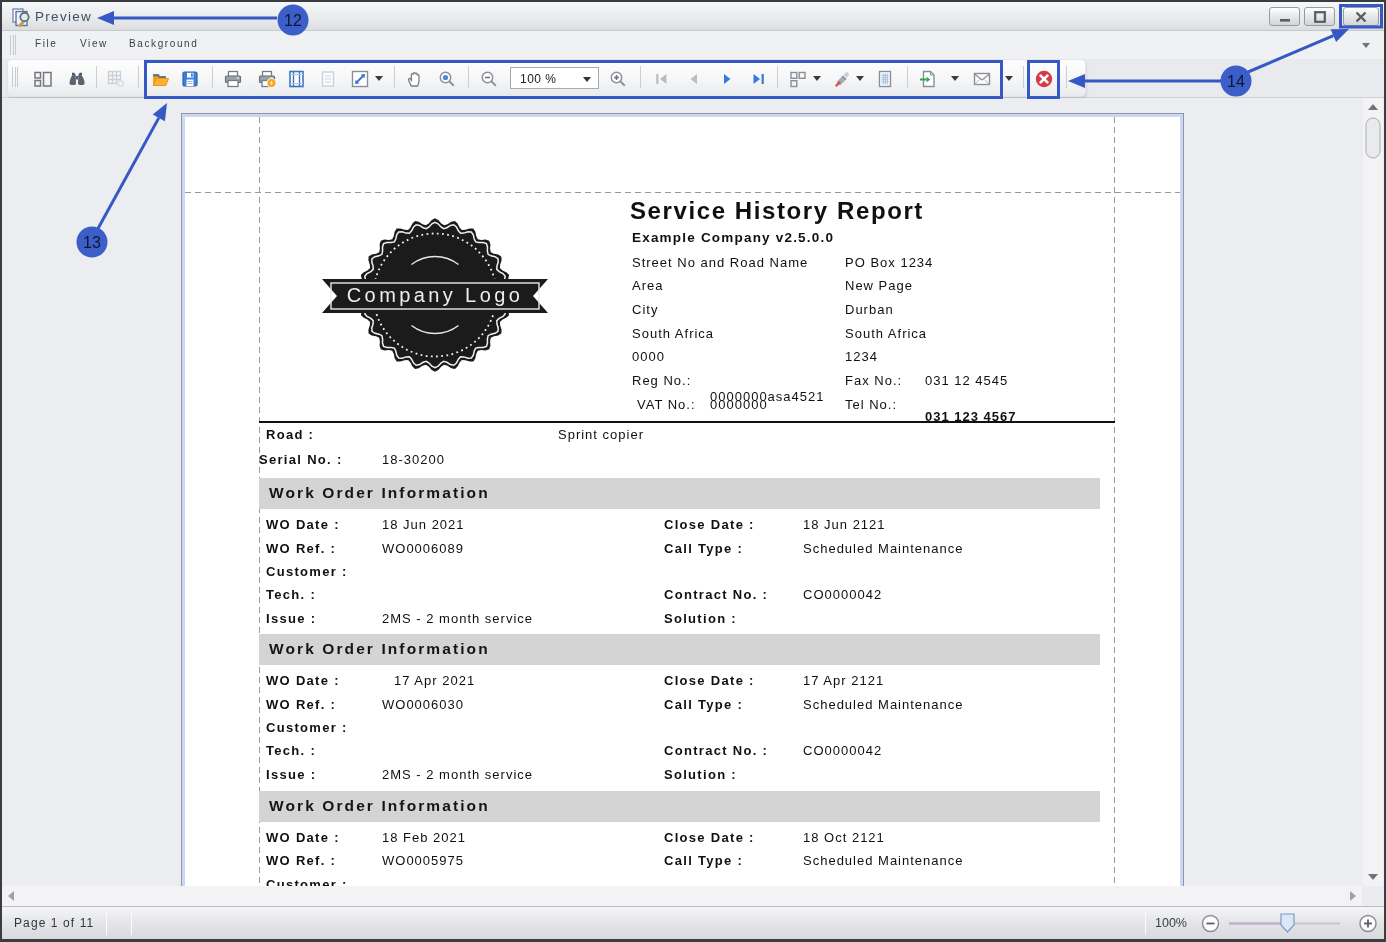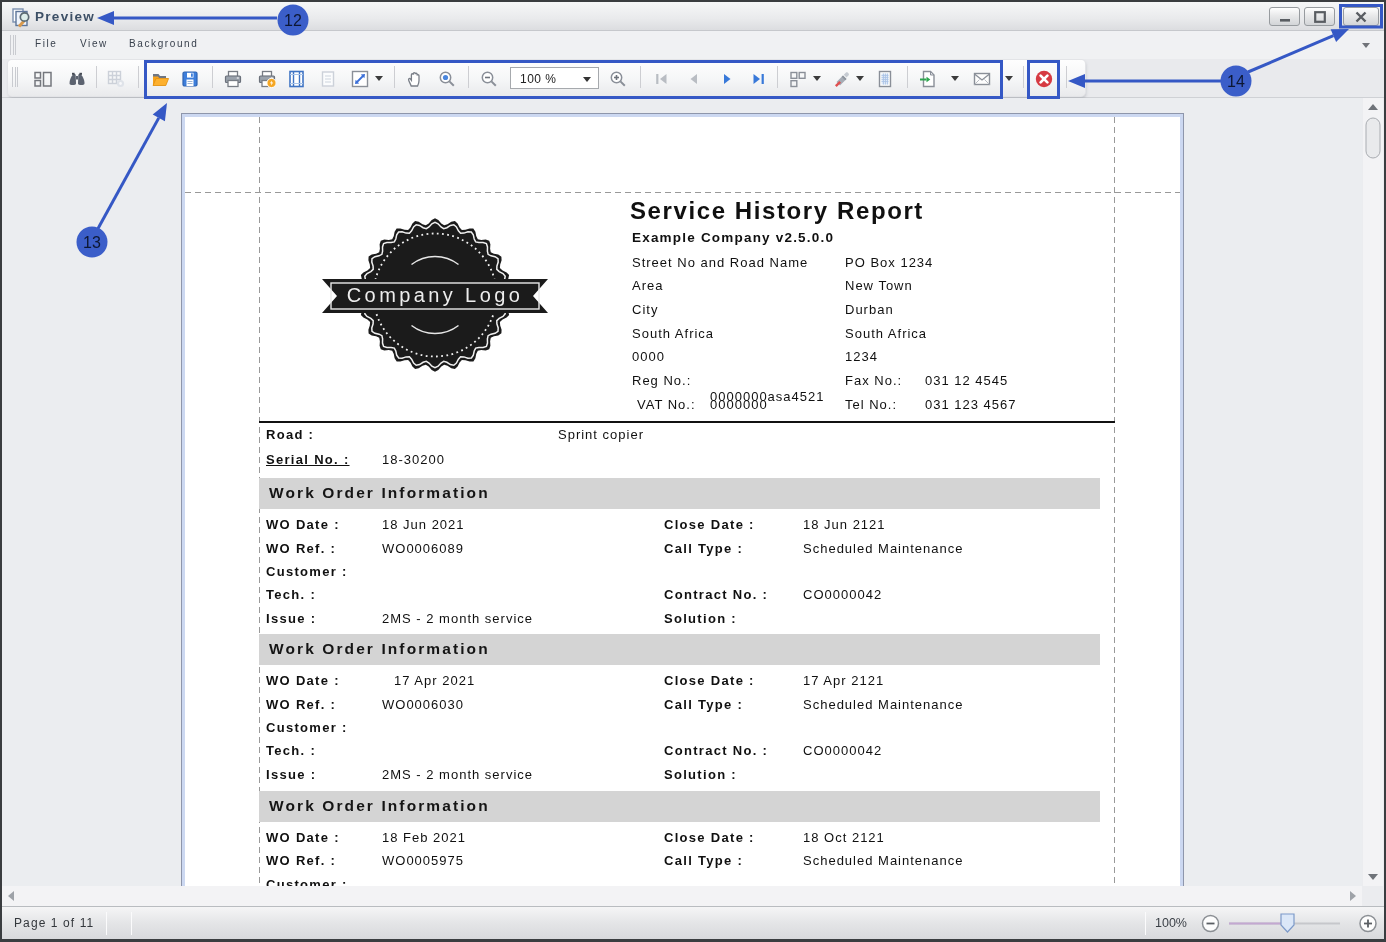--- a/index.html
+++ b/index.html
@@ -1,20 +1,20 @@
 <!DOCTYPE html>
 <html><head>
 <meta charset="utf-8">
 <style>
 html,body{margin:0;padding:0;background:#fff;}
 *{box-sizing:border-box;}
 body{font-family:"Liberation Sans",sans-serif;}
 #win{position:relative;width:1386px;height:942px;background:#ebecef;overflow:hidden;border:2px solid #3a3d40;border-bottom-width:3px;}
 #titlebar{position:absolute;left:0;top:0;right:0;height:29px;background:linear-gradient(#f6f7f8,#e9eaec 60%,#dcdde0);border-bottom:1px solid #c6c8cc;}
-#titlebar .ttl{position:absolute;left:33px;top:7px;font-size:13.5px;font-weight:bold;color:#3d5066;letter-spacing:1.3px;}
+#titlebar .ttl{position:absolute;left:33px;top:7px;font-size:13.5px;font-weight:normal;color:#3d5066;letter-spacing:1.3px;}
 .winbtn{position:absolute;top:5px;width:31px;height:19px;border:1px solid #979b9f;border-radius:3px;background:linear-gradient(#fefefe,#e8e9ea 45%,#d3d5d8);}
 .winbtn svg{position:absolute;left:50%;top:50%;transform:translate(-50%,-50%);}
 #menubar{position:absolute;left:0;top:29px;right:0;height:28px;background:#f0f1f3;}
 .menuitem{position:absolute;top:7px;font-size:10px;color:#39414d;letter-spacing:1.6px;}
 .grip{position:absolute;width:6px;border-left:1px solid #c9cbd0;border-right:1px solid #c9cbd0;}
 .grip i{position:absolute;left:2px;top:0;bottom:0;width:1px;background:#c9cbd0;}
 #toolbar{position:absolute;left:0;top:57px;right:0;height:39px;background:#e9eaed;border-bottom:1px solid #cfd1d5;}
 #toolpanel{position:absolute;left:6px;top:1px;width:1077px;height:36px;border-radius:4px;background:linear-gradient(#fefefe,#f5f6f7 55%,#e9eaec);box-shadow:0 0 0 1px #e3e4e7,1px 2px 3px rgba(120,125,135,0.35);}
 .tsep{position:absolute;top:7px;height:22px;width:1px;background:#cdced2;}
 .ticon{position:absolute;}
@@ -230,51 +230,51 @@
         <div id="paper">
       <div class="dashv" style="left:74px"></div>
       <div class="dashv" style="left:929px"></div>
       <div class="dashh" style="top:75px"></div>
       <div class="lab" style="left:445px;top:80px;font-size:24px;letter-spacing:1.6px;">Service History Report</div>
       <div class="lab" style="left:447px;top:113px;font-size:13.5px;letter-spacing:1.2px;">Example Company v2.5.0.0</div>
       <div id="addr">
             <div class="val" style="left:447px;top:138px;">Street No and Road Name</div>
             <div class="val" style="left:660px;top:138px;">PO Box 1234</div>
             <div class="val" style="left:447px;top:161px;">Area</div>
-            <div class="val" style="left:660px;top:161px;">New Town</div>
+            <div class="val" style="left:660px;top:161px;">New Page</div>
             <div class="val" style="left:447px;top:185px;">City</div>
             <div class="val" style="left:660px;top:185px;">Durban</div>
             <div class="val" style="left:447px;top:209px;">South Africa</div>
             <div class="val" style="left:660px;top:209px;">South Africa</div>
             <div class="val" style="left:447px;top:232px;">0000</div>
             <div class="val" style="left:660px;top:232px;">1234</div>
             <div class="val" style="left:447px;top:256px;">Reg No.:</div>
             <div class="val" style="left:525px;top:256px;margin-top:16px;">0000000asa4521</div>
             <div class="val" style="left:660px;top:256px;">Fax No.:</div>
             <div class="val" style="left:740px;top:256px;">031 12 4545</div>
             <div class="val" style="left:452px;top:280px;text-align:right;">VAT No.:</div>
             <div class="val" style="left:525px;top:280px;">0000000</div>
             <div class="val" style="left:660px;top:280px;">Tel No.:</div>
-            <div class="val" style="left:740px;top:280px;">031 123 4567</div>
+            <div class="val" style="left:740px;top:292px;font-weight:bold;">031 123 4567</div>
           </div>
       <div style="position:absolute;left:74px;top:304px;width:856px;height:2px;background:#111"></div>
       <div id="logo" style="position:absolute;left:137px;top:101px;"><svg width="226" height="154" viewBox="0 0 226 154">
 <path d="M189.7,77.0L188.0,80.3L184.6,83.3L182.7,86.2L183.8,89.5L186.3,93.3L187.1,96.9L184.6,99.6L180.6,101.6L177.9,103.9L178.2,107.4L179.6,111.7L179.4,115.3L176.3,117.4L171.9,118.2L168.8,119.8L168.1,123.2L168.4,127.7L167.2,131.2L163.7,132.4L159.2,132.1L155.8,132.8L154.2,135.9L153.4,140.3L151.4,143.4L147.7,143.6L143.4,142.2L139.9,141.9L137.6,144.6L135.6,148.6L132.9,151.1L129.3,150.3L125.5,147.8L122.2,146.7L119.3,148.6L116.3,152.0L113.0,153.7L109.7,152.0L106.7,148.6L103.8,146.7L100.5,147.8L96.7,150.3L93.1,151.1L90.4,148.6L88.4,144.6L86.1,141.9L82.6,142.2L78.3,143.6L74.7,143.4L72.6,140.3L71.8,135.9L70.2,132.8L66.8,132.1L62.3,132.4L58.8,131.2L57.6,127.7L57.9,123.2L57.2,119.8L54.1,118.2L49.7,117.4L46.6,115.4L46.4,111.7L47.8,107.4L48.1,103.9L45.4,101.6L41.4,99.6L38.9,96.9L39.7,93.3L42.2,89.5L43.3,86.2L41.4,83.3L38.0,80.3L36.3,77.0L38.0,73.7L41.4,70.7L43.3,67.8L42.2,64.5L39.7,60.7L38.9,57.1L41.4,54.4L45.4,52.4L48.1,50.1L47.8,46.6L46.4,42.3L46.6,38.6L49.7,36.6L54.1,35.8L57.2,34.2L57.9,30.8L57.6,26.3L58.8,22.8L62.3,21.6L66.8,21.9L70.2,21.2L71.8,18.1L72.6,13.7L74.6,10.6L78.3,10.4L82.6,11.8L86.1,12.1L88.4,9.4L90.4,5.4L93.1,2.9L96.7,3.7L100.5,6.2L103.8,7.3L106.7,5.4L109.7,2.0L113.0,0.3L116.3,2.0L119.3,5.4L122.2,7.3L125.5,6.2L129.3,3.7L132.9,2.9L135.6,5.4L137.6,9.4L139.9,12.1L143.4,11.8L147.7,10.4L151.3,10.6L153.4,13.7L154.2,18.1L155.8,21.2L159.2,21.9L163.7,21.6L167.2,22.8L168.4,26.3L168.1,30.8L168.8,34.2L171.9,35.8L176.3,36.6L179.4,38.7L179.6,42.3L178.2,46.6L177.9,50.1L180.6,52.4L184.6,54.4L187.1,57.1L186.3,60.7L183.8,64.5L182.7,67.8L184.6,70.7L188.0,73.7L189.7,77.0Z" fill="#1b1b1b"></path>
 <path d="M185.7,77.0L184.2,80.1L181.1,83.0L179.3,85.7L180.3,88.9L182.6,92.4L183.2,95.8L181.0,98.4L177.2,100.4L174.8,102.6L174.9,105.9L176.2,109.9L176.0,113.3L173.1,115.3L169.0,116.2L166.1,117.7L165.4,120.9L165.5,125.1L164.4,128.4L161.1,129.5L156.9,129.4L153.7,130.1L152.2,133.0L151.3,137.1L149.4,140.0L145.9,140.2L141.9,138.9L138.6,138.8L136.4,141.2L134.4,145.0L131.8,147.2L128.4,146.6L124.9,144.3L121.7,143.3L119.0,145.1L116.1,148.2L113.0,149.7L109.9,148.2L107.0,145.1L104.3,143.3L101.1,144.3L97.6,146.6L94.2,147.2L91.6,145.0L89.6,141.2L87.4,138.8L84.1,138.9L80.1,140.2L76.7,140.0L74.7,137.1L73.8,133.0L72.3,130.1L69.1,129.4L64.9,129.5L61.6,128.4L60.5,125.1L60.6,120.9L59.9,117.7L57.0,116.2L52.9,115.3L50.0,113.4L49.8,109.9L51.1,105.9L51.2,102.6L48.8,100.4L45.0,98.4L42.8,95.8L43.4,92.4L45.7,88.9L46.7,85.7L44.9,83.0L41.8,80.1L40.3,77.0L41.8,73.9L44.9,71.0L46.7,68.3L45.7,65.1L43.4,61.6L42.8,58.2L45.0,55.6L48.8,53.6L51.2,51.4L51.1,48.1L49.8,44.1L50.0,40.6L52.9,38.7L57.0,37.8L59.9,36.3L60.6,33.1L60.5,28.9L61.6,25.6L64.9,24.5L69.1,24.6L72.3,23.9L73.8,21.0L74.7,16.9L76.6,14.0L80.1,13.8L84.1,15.1L87.4,15.2L89.6,12.8L91.6,9.0L94.2,6.8L97.6,7.4L101.1,9.7L104.3,10.7L107.0,8.9L109.9,5.8L113.0,4.3L116.1,5.8L119.0,8.9L121.7,10.7L124.9,9.7L128.4,7.4L131.8,6.8L134.4,9.0L136.4,12.8L138.6,15.2L141.9,15.1L145.9,13.8L149.3,14.0L151.3,16.9L152.2,21.0L153.7,23.9L156.9,24.6L161.1,24.5L164.4,25.6L165.5,28.9L165.4,33.1L166.1,36.3L169.0,37.8L173.1,38.7L176.0,40.7L176.2,44.1L174.9,48.1L174.8,51.4L177.2,53.6L181.0,55.6L183.2,58.2L182.6,61.6L180.3,65.1L179.3,68.3L181.1,71.0L184.2,73.9L185.7,77.0Z" fill="none" stroke="#f0f0f0" stroke-width="1.5"></path>
 <circle cx="113" cy="77" r="61.5" fill="none" stroke="#f0f0f0" stroke-width="1.8" stroke-dasharray="1.8 3.4"></circle>
 <path d="M89.5 46.5 A38.5 38.5 0 0 1 136.5 46.5" fill="none" stroke="#e6e6e6" stroke-width="1.5"></path>
               <path d="M89.5 107.5 A38.5 38.5 0 0 0 136.5 107.5" fill="none" stroke="#e6e6e6" stroke-width="1.5"></path>
 <path d="M0 61 H226 L211 78 L226 95 H0 L15 78 Z" fill="#1b1b1b"></path>
 <rect x="9" y="65" width="208" height="26" fill="none" stroke="#e8e8e8" stroke-width="1.4"></rect>
 <text x="113" y="84" text-anchor="middle" font-family="Liberation Sans" font-size="20" letter-spacing="3.4" fill="#ededed">Company Logo</text>
 </svg></div>
       <div id="report">
             <div class="lab" style="left:81px;top:310px;">Road :</div>
             <div class="val" style="left:373px;top:310px;">Sprint copier</div>
-            <div class="lab" style="left:81px;top:335px;text-decoration:underline;">Serial No. :</div>
+            <div class="lab" style="left:74px;top:335px;">Serial No. :</div>
             <div class="val" style="left:197px;top:335px;">18-30200</div>
             <div class="band" style="top:361px">
               <span>Work Order Information</span>
             </div>
             <div class="lab" style="left:81px;top:400px;">WO Date :</div>
             <div class="val" style="left:197px;top:400px;">18 Jun 2021</div>
             <div class="lab" style="left:479px;top:400px;">Close Date :</div>
             <div class="val" style="left:618px;top:400px;">18 Jun 2121</div>
             <div class="lab" style="left:81px;top:424px;">WO Ref. :</div>
             <div class="val" style="left:197px;top:424px;">WO0006089</div>

